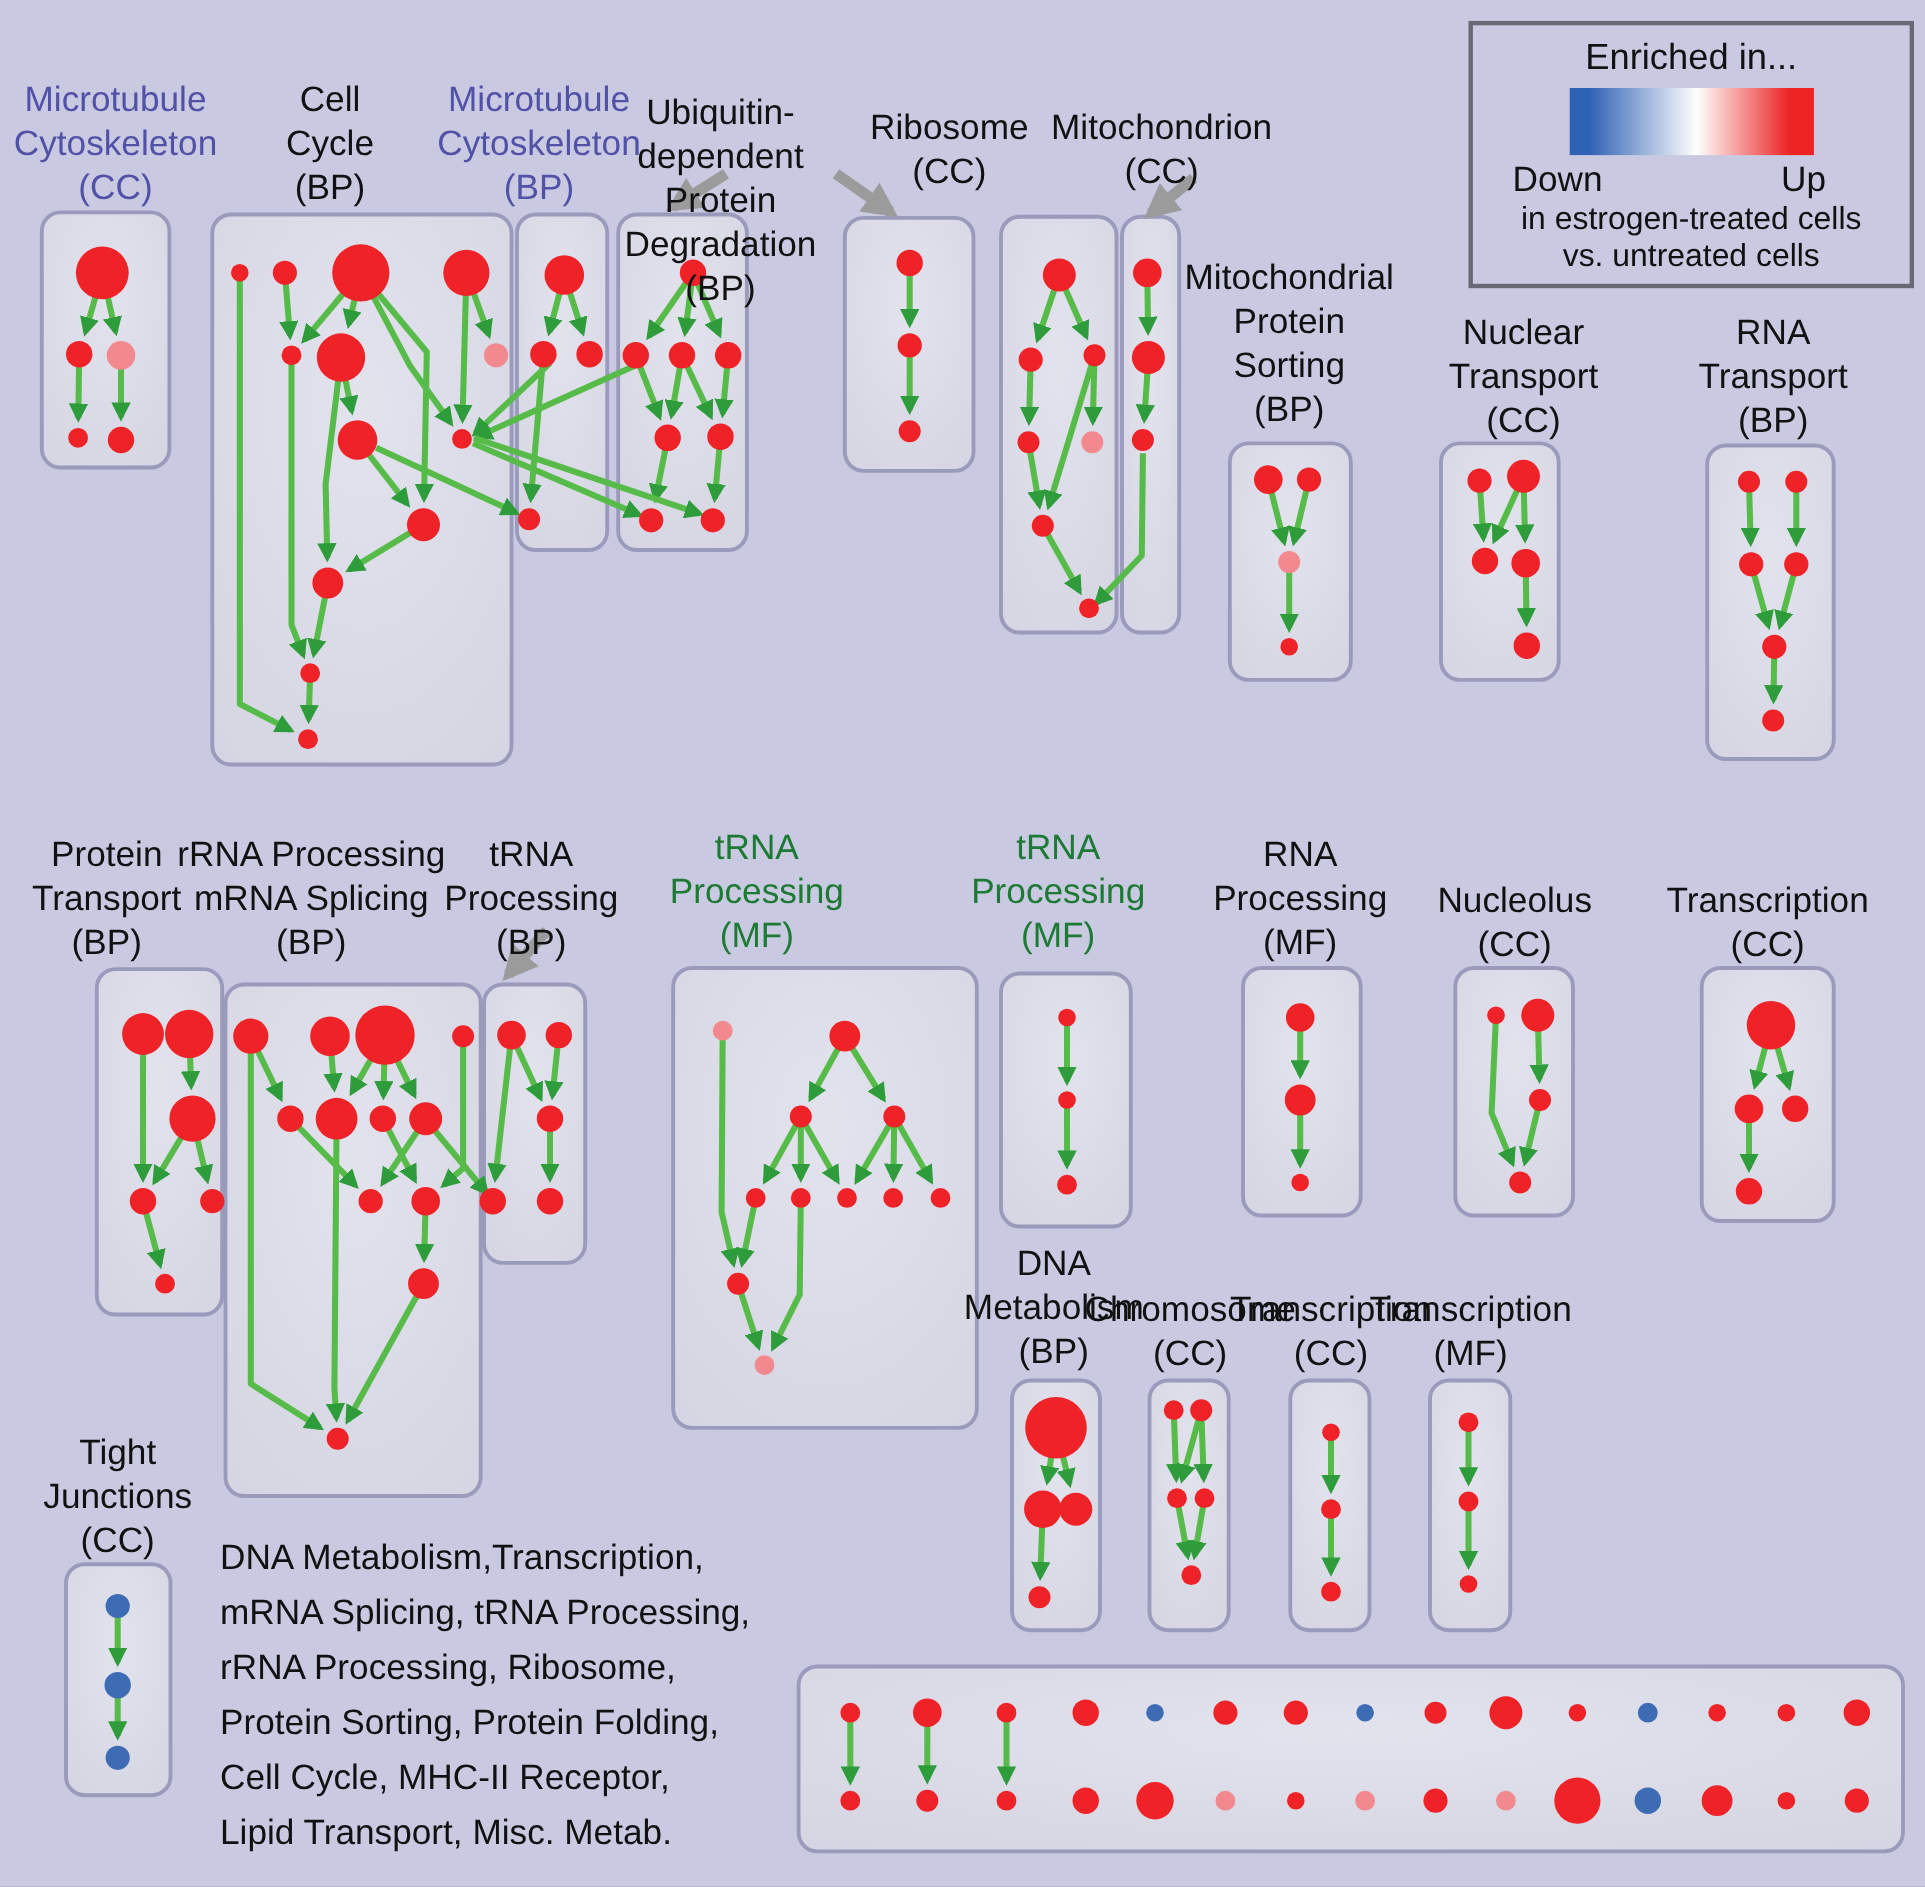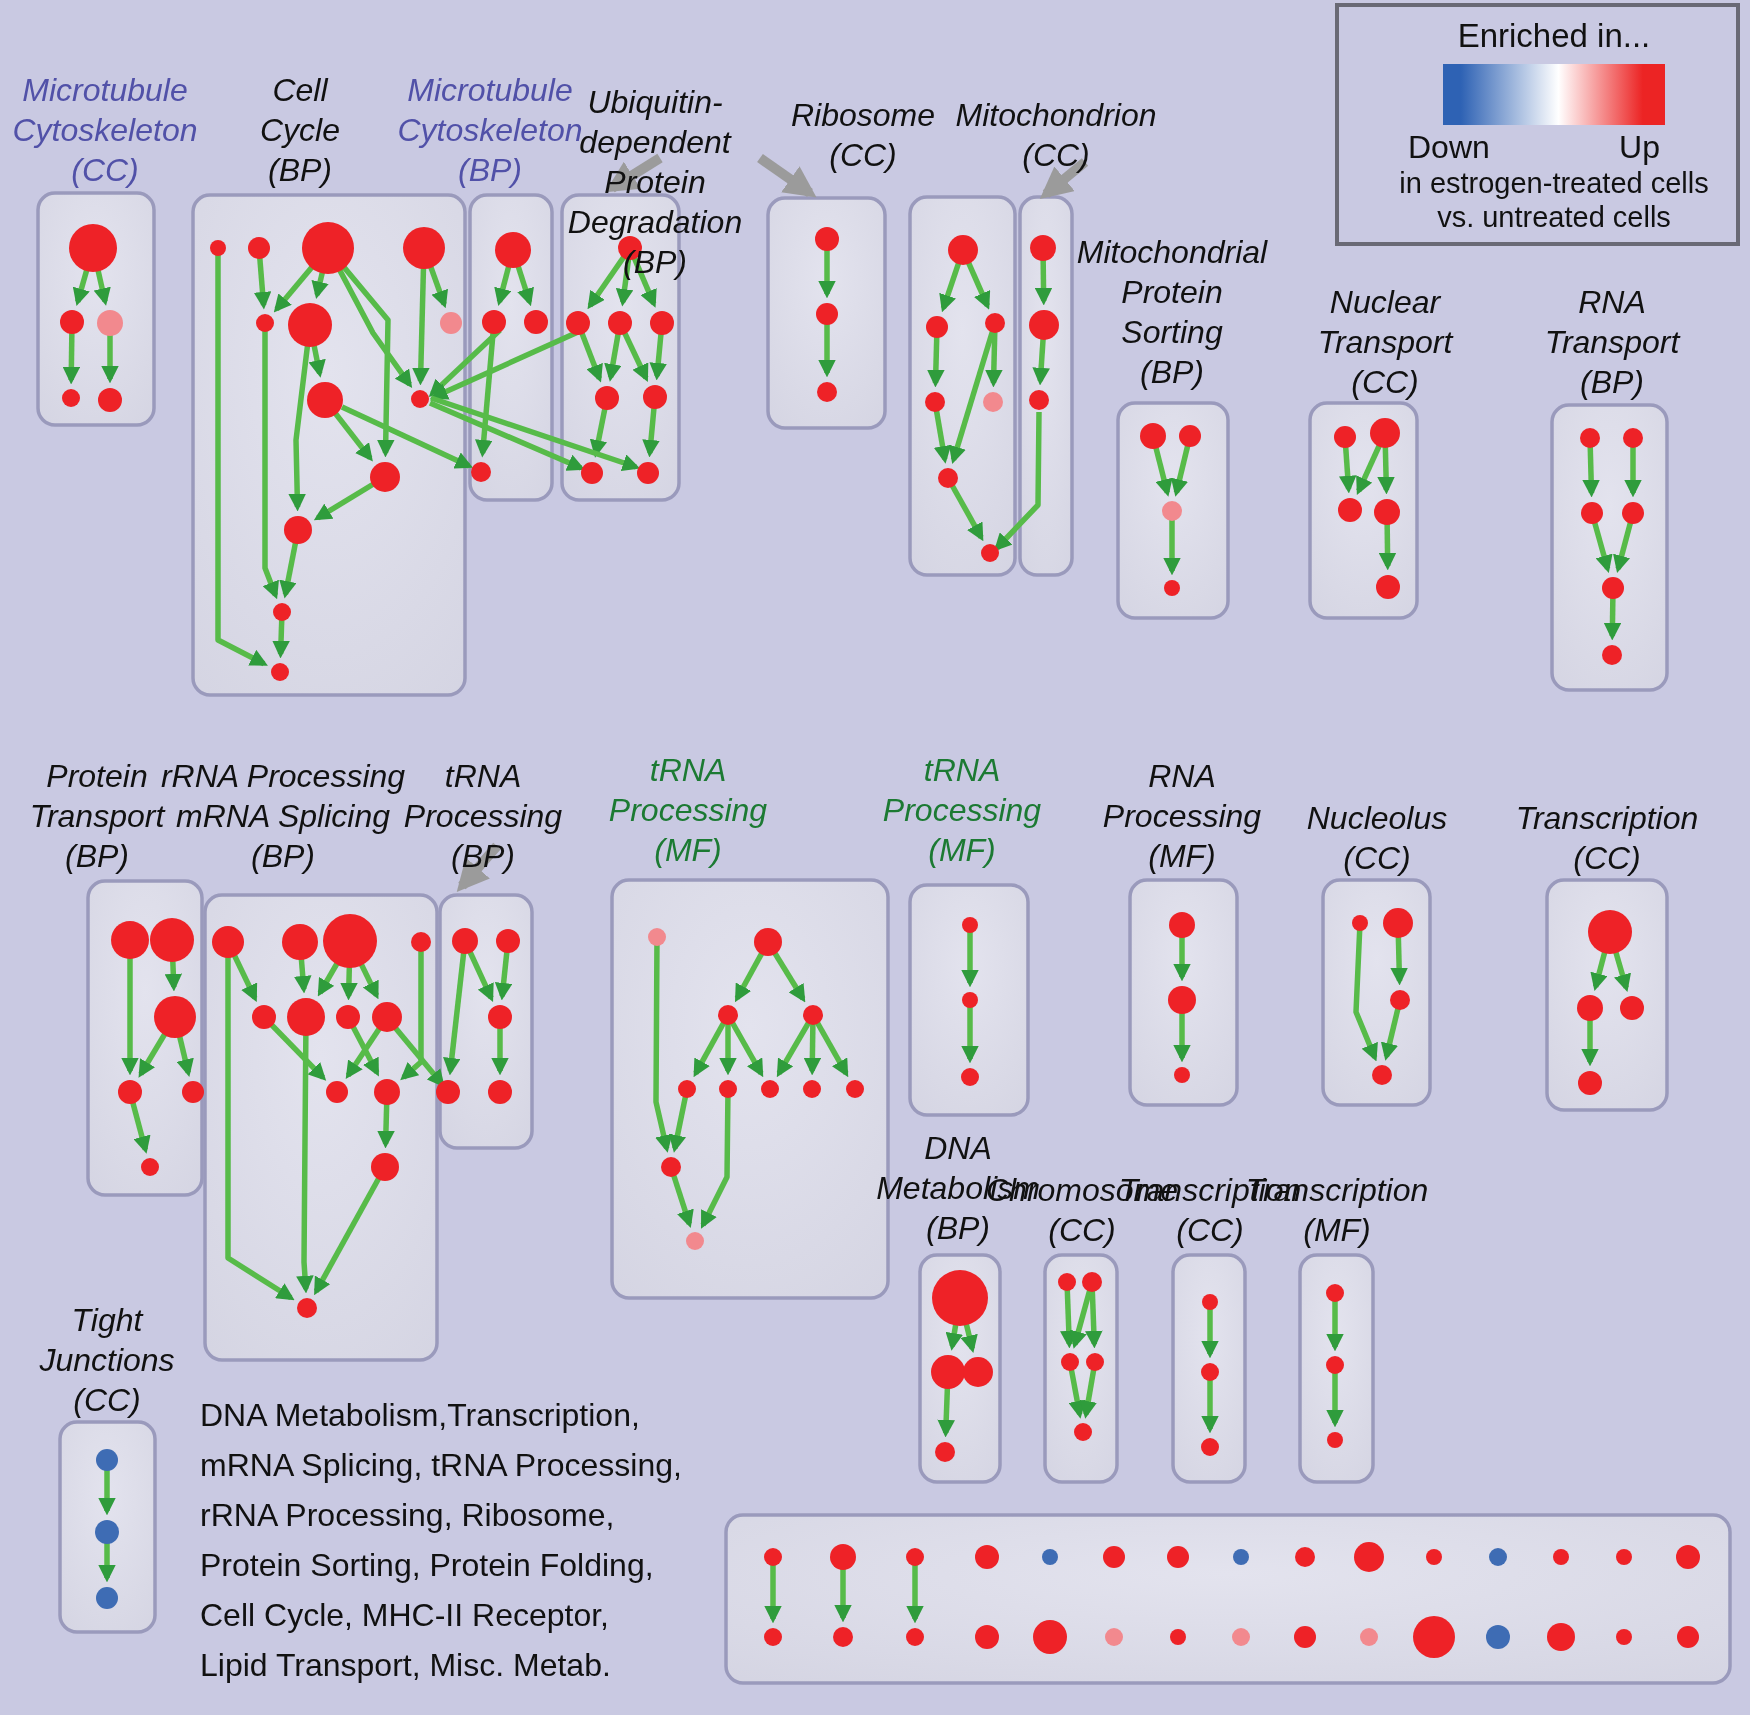--- a/index.html
+++ b/index.html
@@ -1,24 +1,24 @@
 <!DOCTYPE html>
 <html><head>
 <meta charset="utf-8">
 <style>
   html,body{margin:0;padding:0;background:#aeaecb;font-family:"Liberation Sans",sans-serif;}
   #stage{position:relative;width:1750px;height:1715px;background:#c9c9e2;overflow:hidden;}
   #diagram{position:absolute;left:0;top:0;width:1750px;height:1715px;}
-  #labels{position:absolute;left:0;top:0;width:1750px;height:1303px;pointer-events:none;font-style:italic;}
+  #labels{position:absolute;left:0;top:0;width:1750px;height:1303px;pointer-events:none;}
   .clabel{position:absolute;width:320px;text-align:center;font-size:32px;line-height:40px;color:#111;}
   .clabel.purple{color:#5151a8;}
   .clabel.green{color:#1c7a33;}
   .clabel.black{color:#111;}
-  #legend{position:absolute;left:1335px;top:3px;width:405px;height:243px;border:4px solid #696975;
-          box-sizing:border-box;text-align:center;color:#111;padding-left:33px;}
+  #legend{position:absolute;left:1335px;top:19px;width:405px;height:243px;border:4px solid #696975;
+          box-sizing:border-box;text-align:center;color:#111;}
   #legend .legend-title{font-size:33px;margin-top:10px;}
   #legend .legend-bar{width:222px;height:61px;margin:9px auto 4px auto;
      background:linear-gradient(90deg,#2e62b4 0%,#2e62b4 8%,#ffffff 52%,#ec2424 90%,#ec2424 100%);}
   #legend .legend-du{display:flex;justify-content:space-between;padding:0 76px 0 36px;font-size:32px;}
   #legend .legend-sub{font-size:29px;line-height:34px;}
   #text-block{position:absolute;left:200px;top:1390px;font-size:32px;line-height:50px;color:#111;}
 </style>
 </head>
 <body>
 

